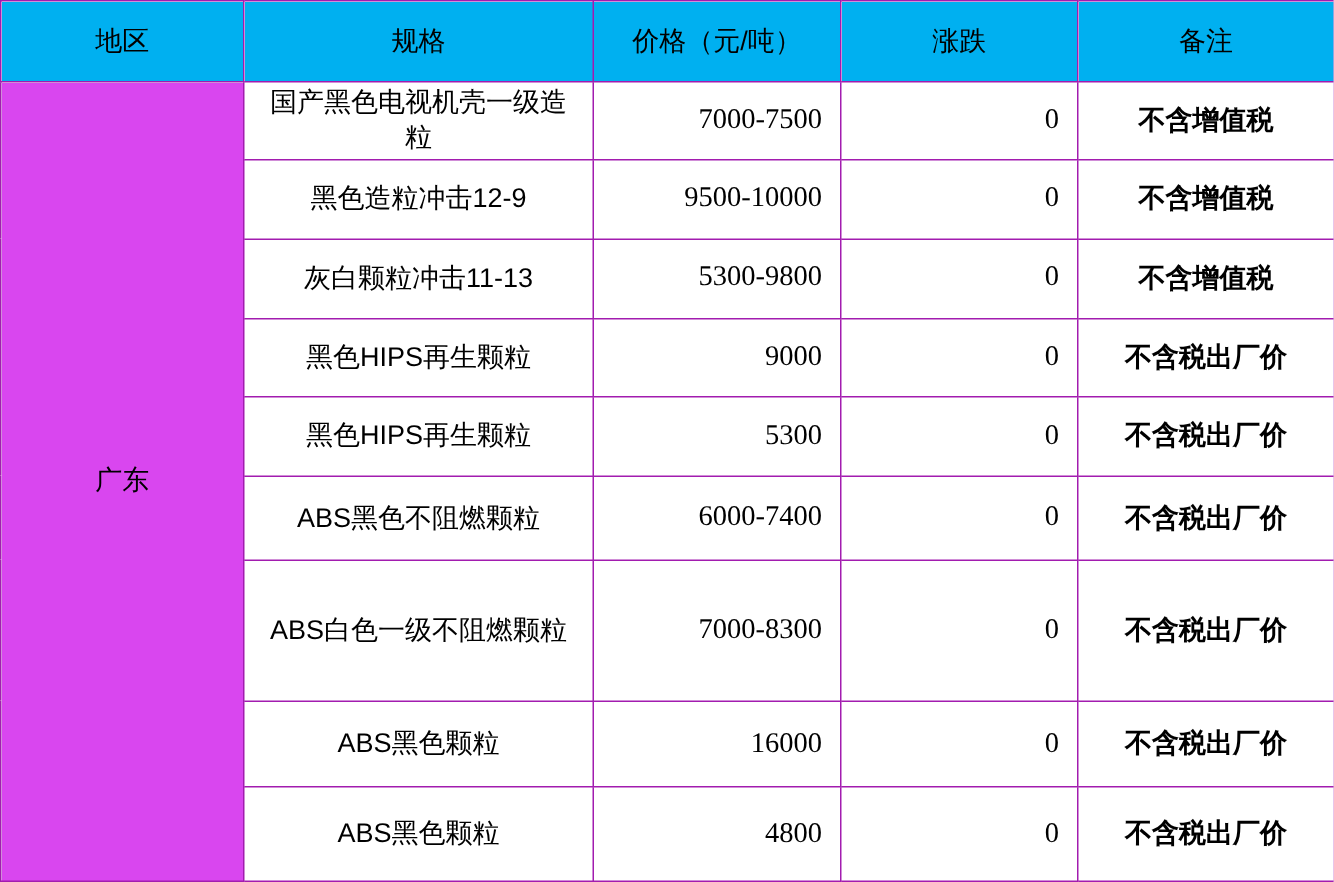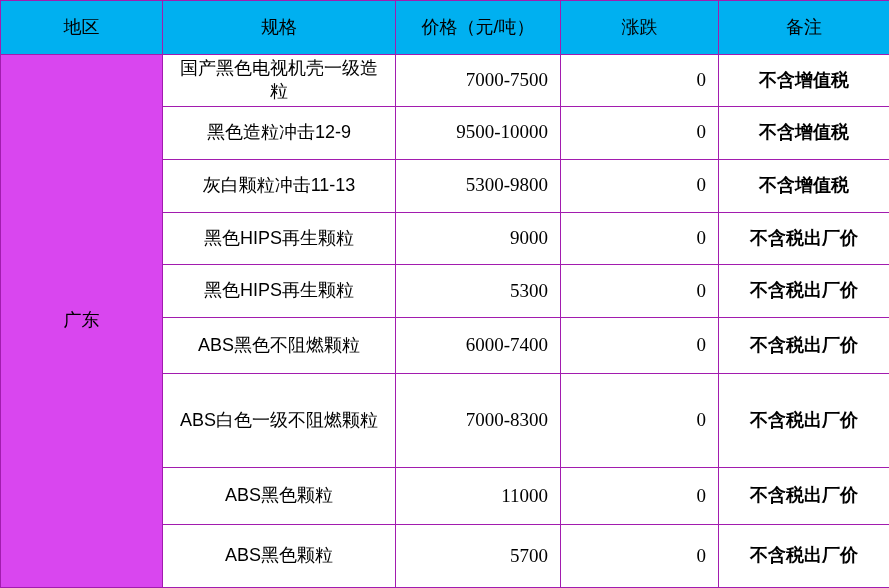--- a/index.html
+++ b/index.html
@@ -122,24 +122,24 @@
       <td class="cell-note">不含税出厂价</td>
     </tr>
     <tr class="r6">
       <td class="cell-spec">ABS白色一级不阻燃颗粒</td>
       <td class="cell-price">7000-8300</td>
       <td class="cell-change">0</td>
       <td class="cell-note">不含税出厂价</td>
     </tr>
     <tr class="r7">
       <td class="cell-spec">ABS黑色颗粒</td>
-      <td class="cell-price">11000</td>
+      <td class="cell-price">16000</td>
       <td class="cell-change">0</td>
       <td class="cell-note">不含税出厂价</td>
     </tr>
     <tr class="r8">
       <td class="cell-spec">ABS黑色颗粒</td>
-      <td class="cell-price">5700</td>
+      <td class="cell-price">4800</td>
       <td class="cell-change">0</td>
       <td class="cell-note">不含税出厂价</td>
     </tr>
   </tbody>
 </table>
 
 </body></html>

